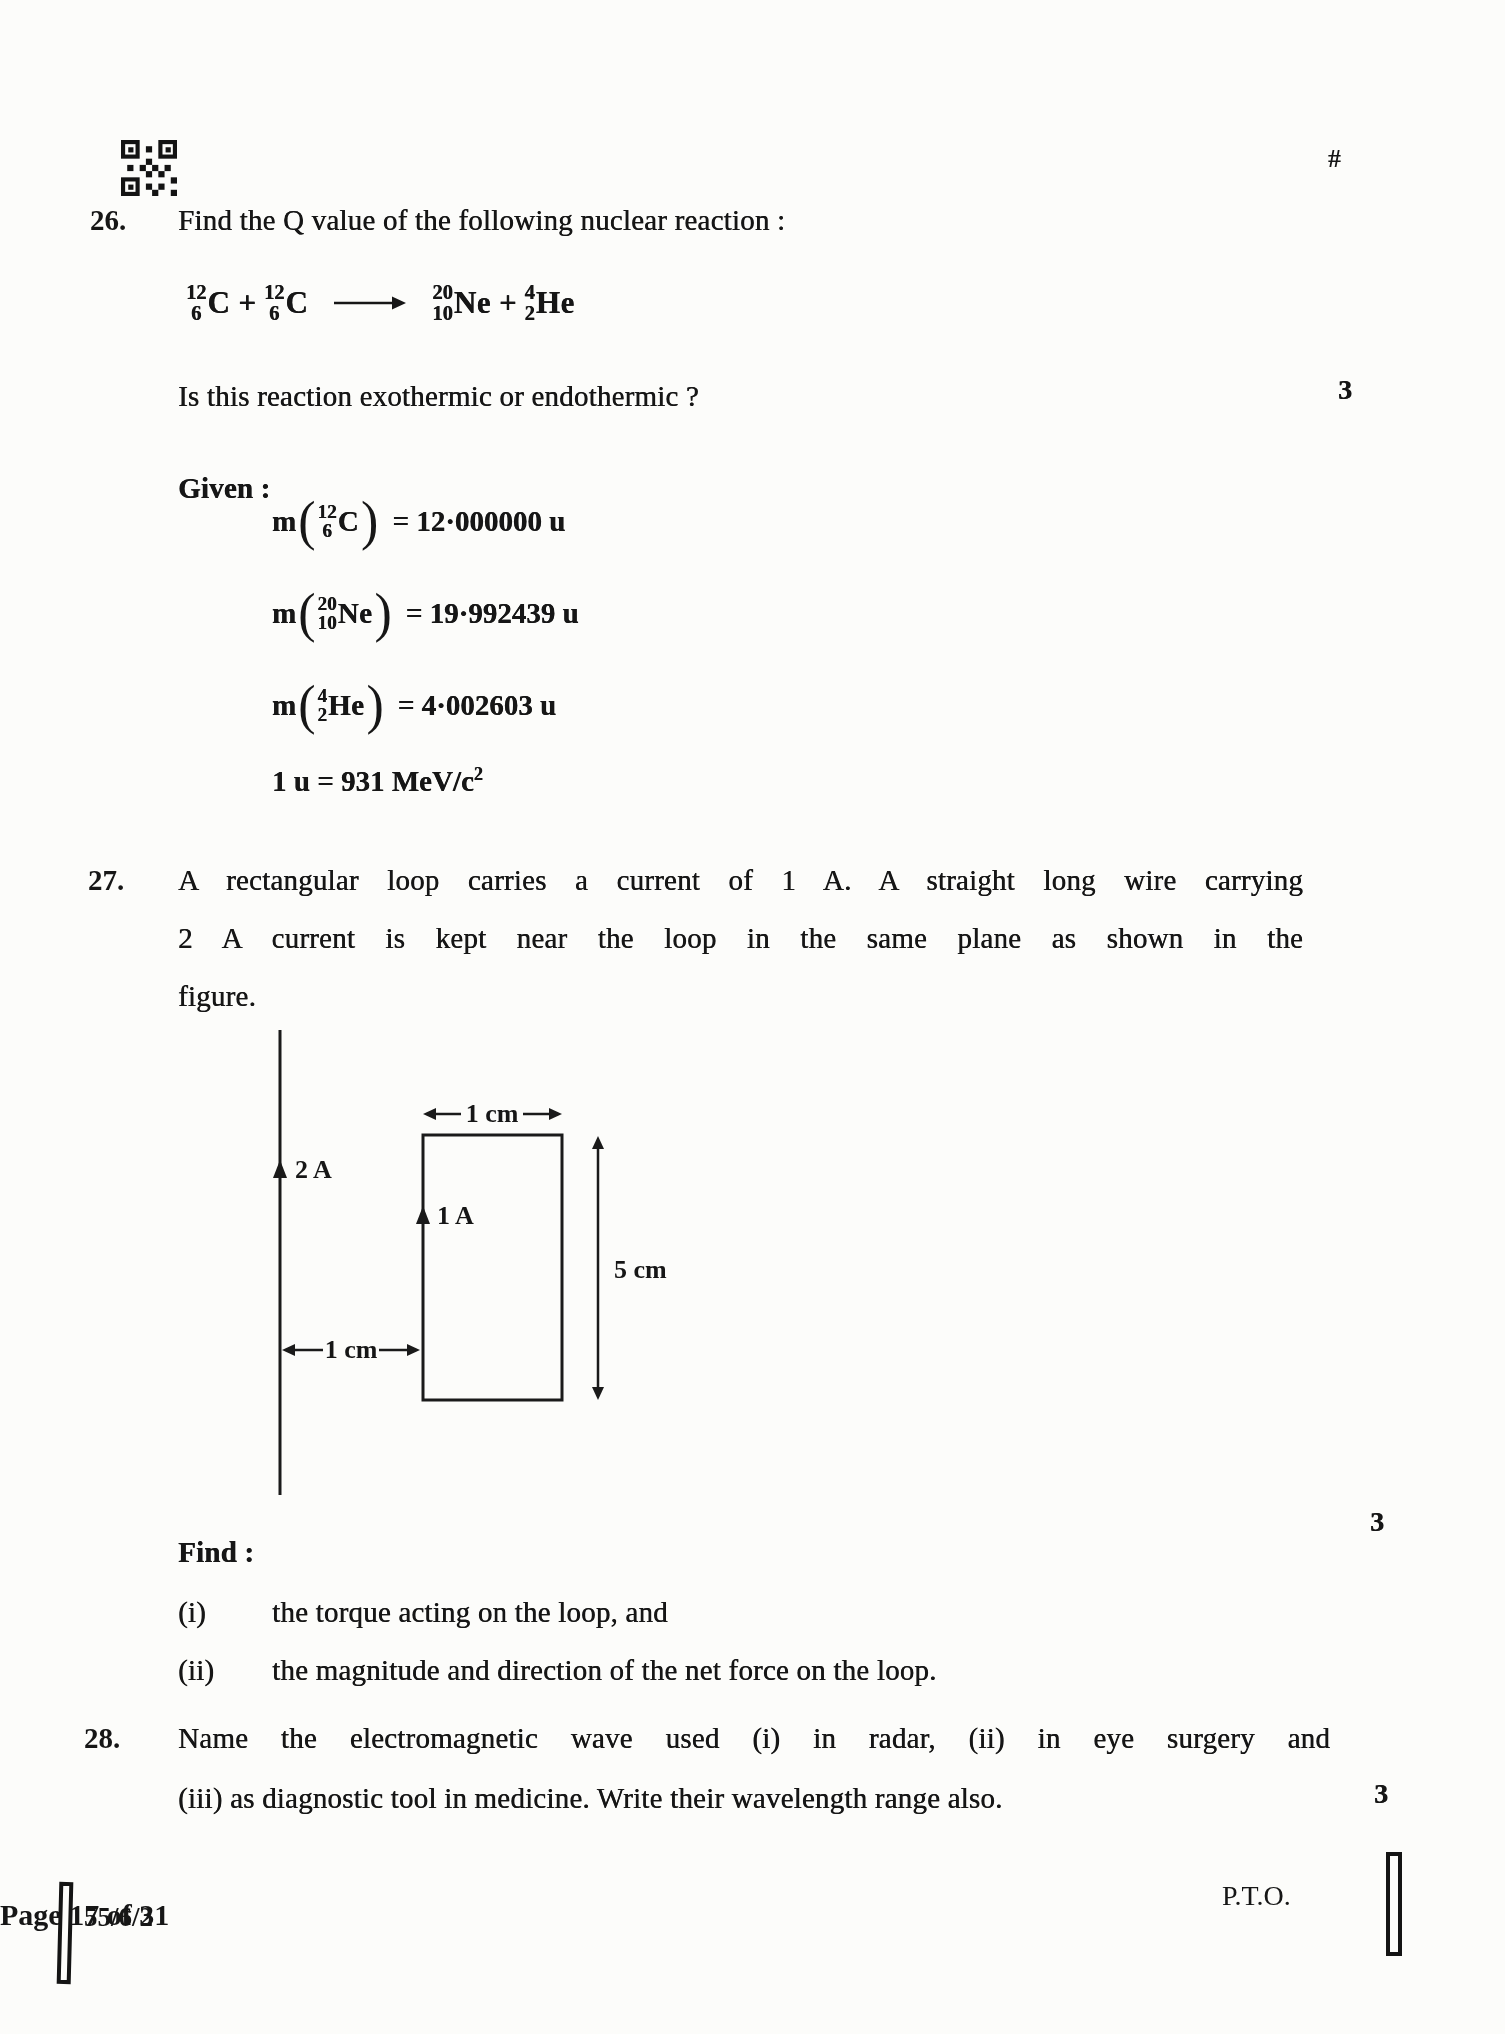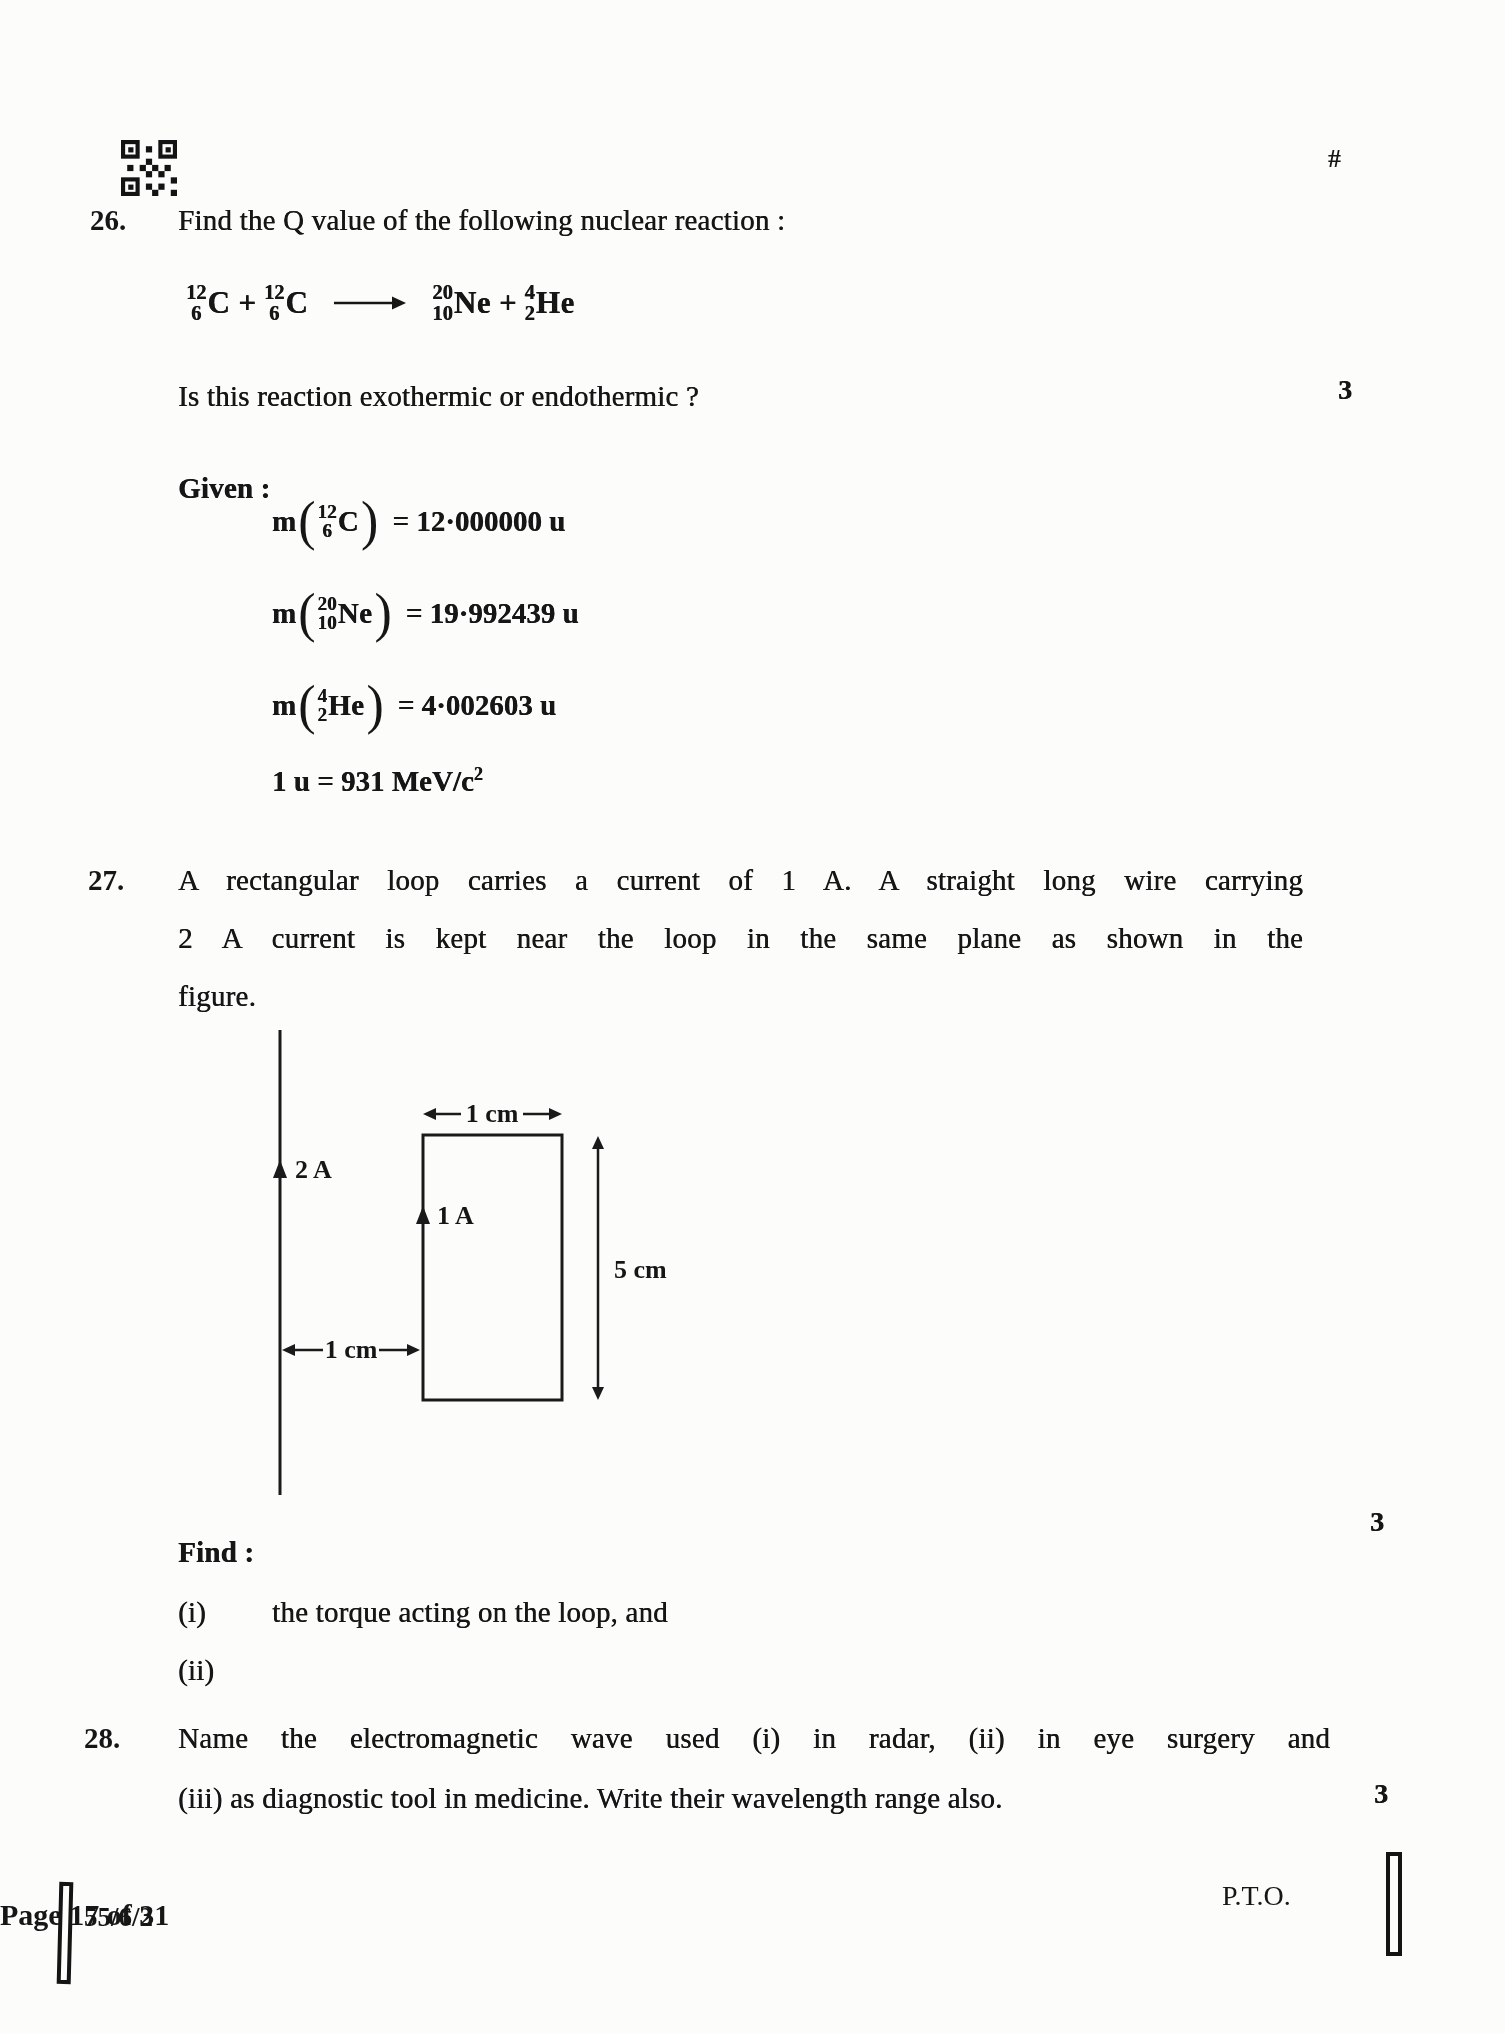--- a/index.html
+++ b/index.html
@@ -201,20 +201,21 @@
   </svg>
 
   <div class="abs marks" style="left:1370px; top:1506px;">3</div>
 
   <div class="abs txt" style="left:178px; top:1536px; font-weight:600;">Find :</div>
 
   <div class="abs txt" style="left:178px; top:1596px;">(i)</div>
   <div class="abs txt" style="left:272px; top:1596px;">the torque acting on the loop, and</div>
 
   <div class="abs txt" style="left:178px; top:1654px;">(ii)</div>
+  <div class="abs txt" style="left:272px; top:1654px;">the magnitude and direction of the net force on the loop.</div>
 
   <div class="abs qnum" style="left:84px; top:1722px;">28.</div>
   <div class="abs txt jline" style="left:178px; top:1722px; width:1152px;">Name the electromagnetic wave used (i) in radar, (ii) in eye surgery and</div>
   <div class="abs txt wide" style="left:178px; top:1782px;">(iii) as diagnostic tool in medicine. Write their wavelength range also.</div>
   <div class="abs marks" style="left:1374px; top:1778px;">3</div>
 
   <div class="abs binder-mark" style="left:58px; top:1882px; width:14px; height:102px; transform:rotate(1.5deg);"></div>
   <div class="abs footer-code" style="left:84px; top:1902px;">55/6/2</div>
 
   <div class="abs footer-page" style="top:1898px;">Page 17 of 31</div>

